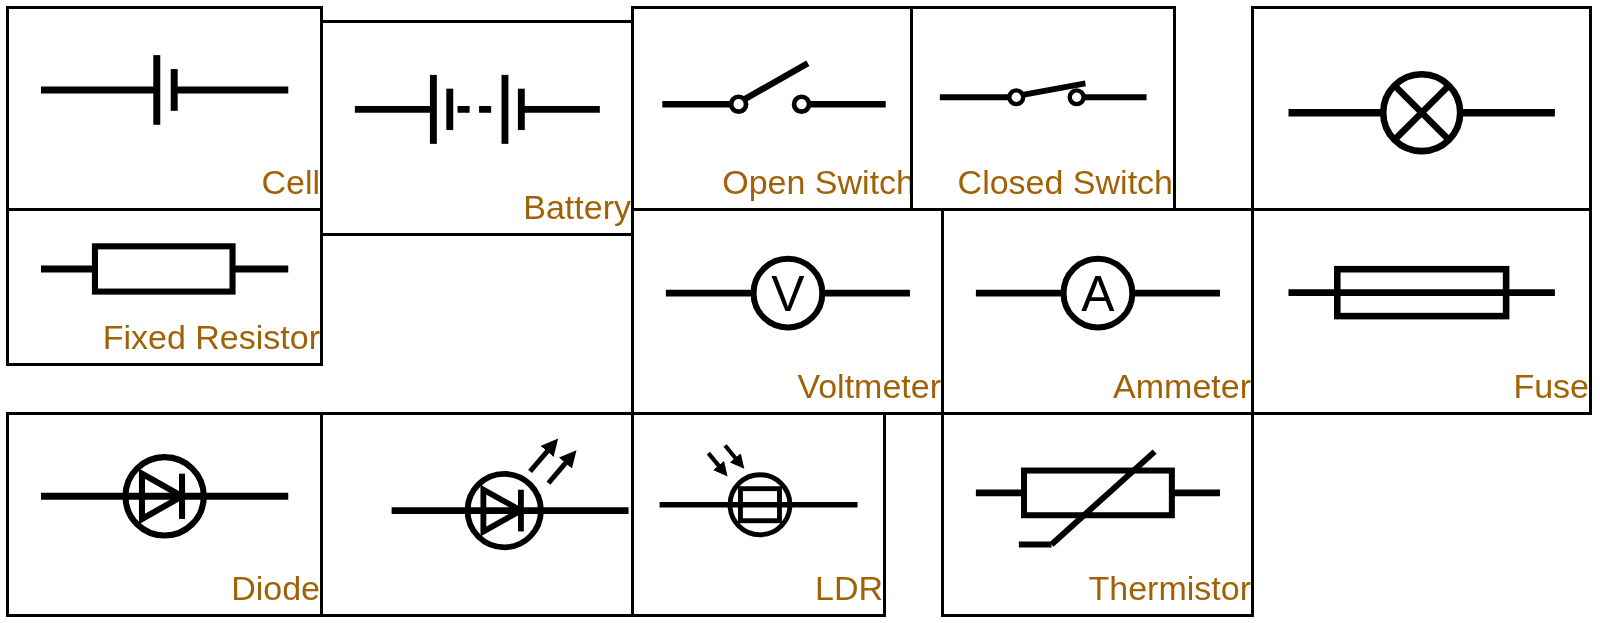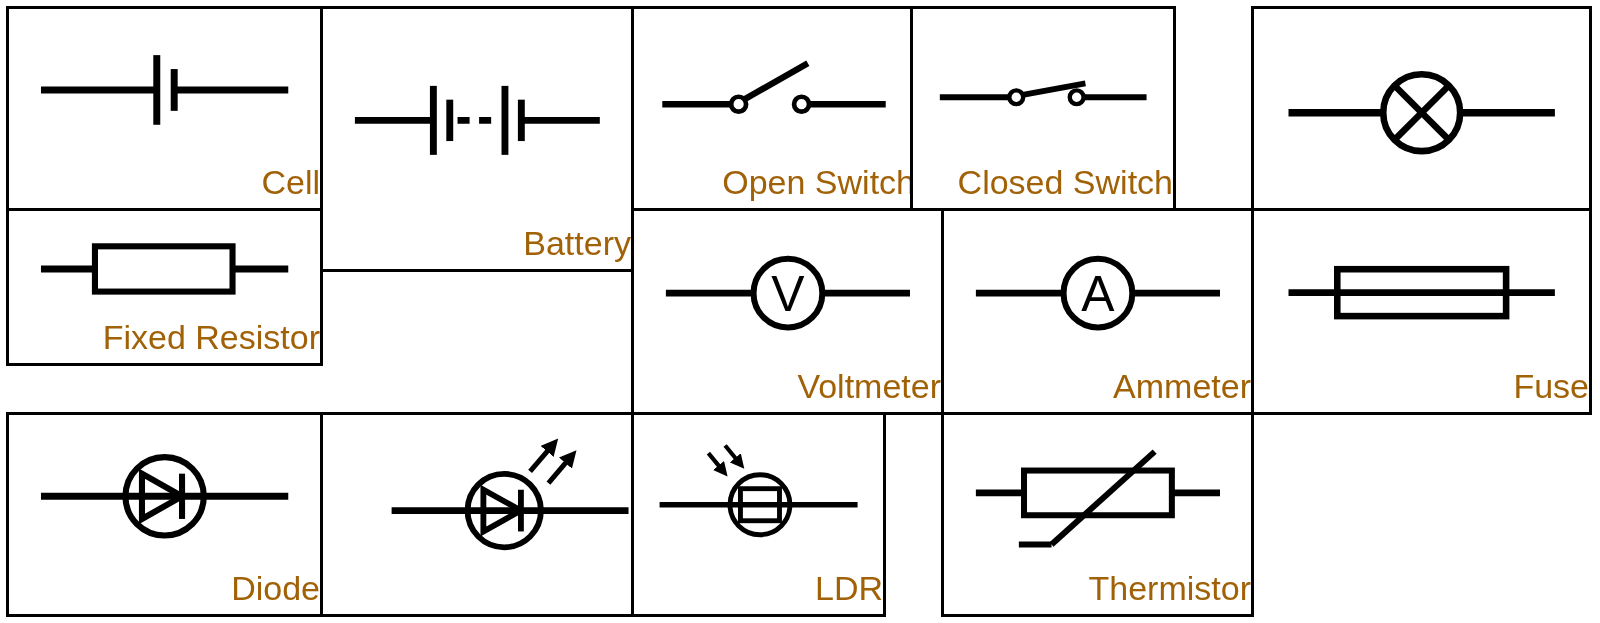--- a/index.html
+++ b/index.html
@@ -72,21 +72,21 @@
       <svg viewBox="0 0 300 140">
         <line x1="8" y1="70" x2="141" y2="70" stroke-width="8"></line>
         <line x1="141" y1="30" x2="141" y2="110" stroke-width="8"></line>
         <line x1="161" y1="46" x2="161" y2="94" stroke-width="8"></line>
         <line x1="161" y1="70" x2="292" y2="70" stroke-width="8"></line>
       </svg>
     </div>
     <div class="lbl">Cell</div>
   </div>
 
-  <div class="cell" style="left:320px;top:6px;width:314px;height:266px">
+  <div class="cell" style="left:320px;top:20px;width:314px;height:216px">
     <div class="sym">
       <svg viewBox="0 0 300 140">
         <line x1="8" y1="70" x2="99" y2="70" stroke-width="8"></line>
         <line x1="99" y1="30" x2="99" y2="110" stroke-width="8"></line>
         <line x1="118" y1="46" x2="118" y2="94" stroke-width="8"></line>
         <line x1="127" y1="70" x2="177" y2="70" stroke-width="8" stroke-dasharray="14 11"></line>
         <line x1="182" y1="30" x2="182" y2="110" stroke-width="8"></line>
         <line x1="201" y1="46" x2="201" y2="94" stroke-width="8"></line>
         <line x1="201" y1="70" x2="292" y2="70" stroke-width="8"></line>
       </svg>

